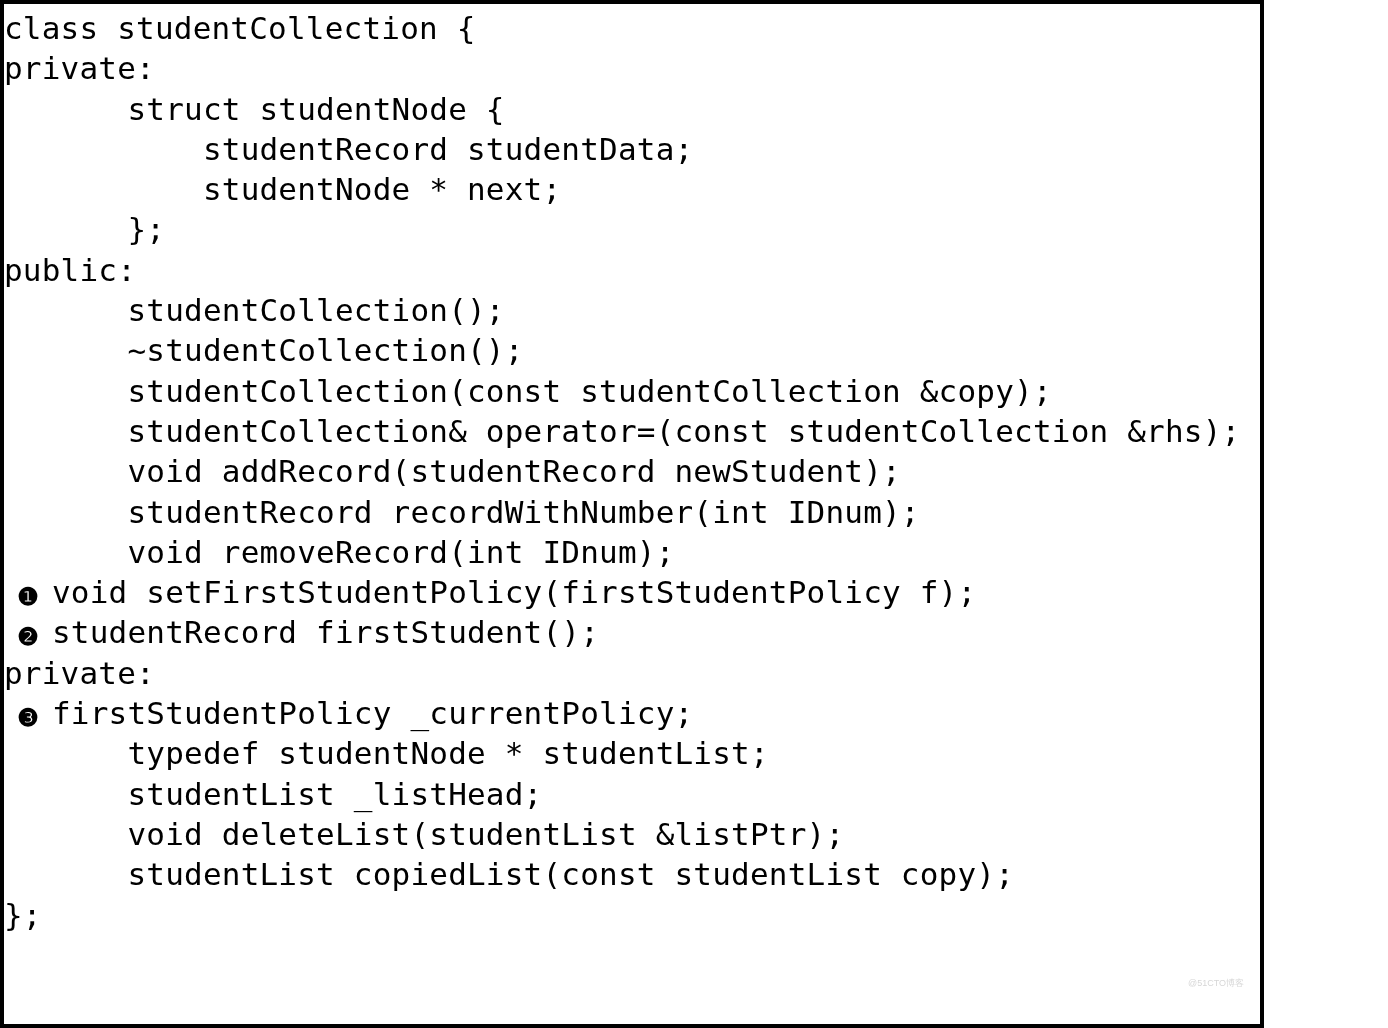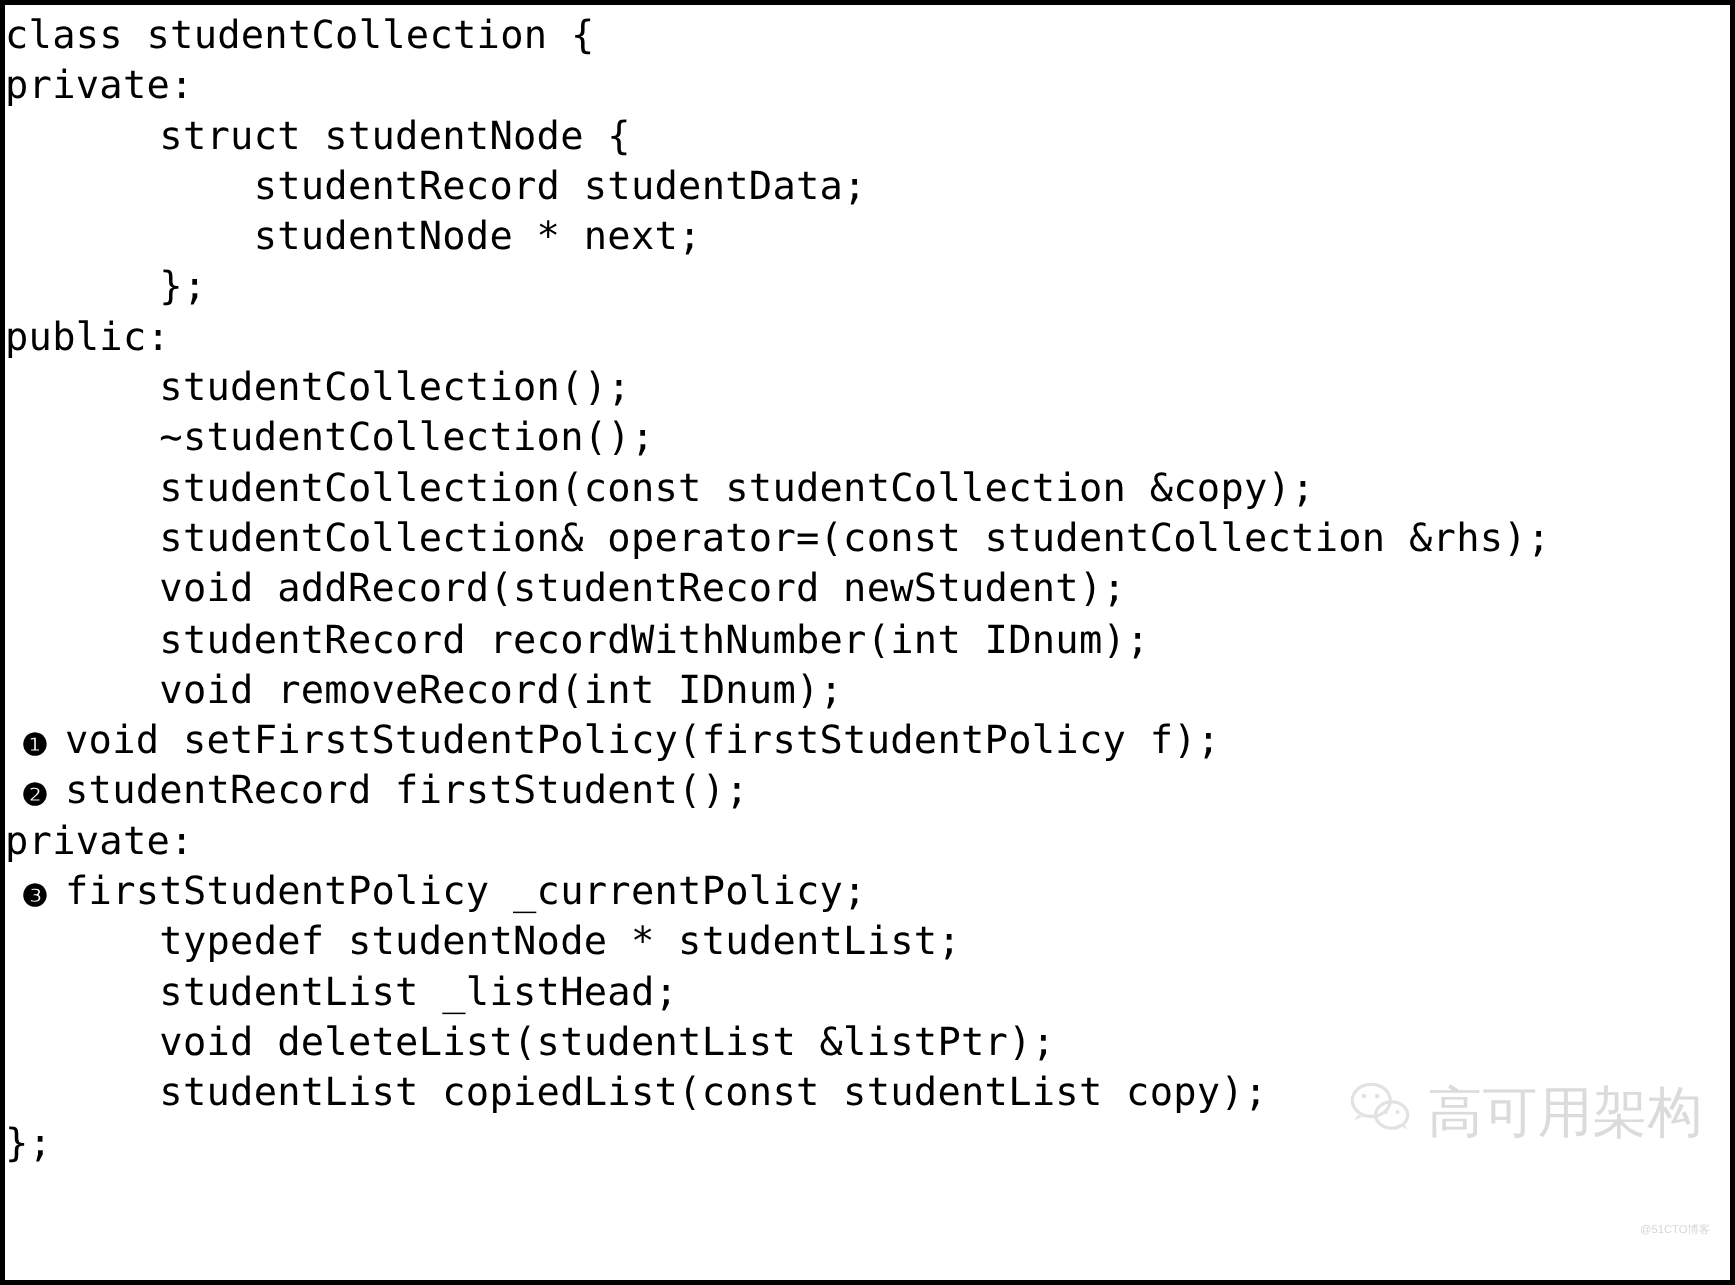--- a/index.html
+++ b/index.html
@@ -5,21 +5,21 @@
   html, body {
     margin: 0;
     padding: 0;
     width: 1388px;
     height: 1028px;
     background: #ffffff;
     overflow: hidden;
   }
   .frame {
     box-sizing: border-box;
-    width: 1388px;
+    width: 1264px;
     height: 1028px;
     border: 4px solid #000;
     padding: 4px 0 4px 0;
     position: relative;
     background: #ffffff;
   }
   .code-block {
     font-family: "Menlo", "DejaVu Sans Mono", "Consolas", monospace;
     font-size: 31px;
     line-height: 40.3px;
@@ -85,30 +85,15 @@
     pointer-events: none;
     margin-top: 35px;
   }
 </style>
 </head>
 <body>
 
 <div class="frame">
   <div class="code-block" id="code-container"><div class="line"><span class="content nogutter">class studentCollection {</span></div><div class="line"><span class="content nogutter">private:</span></div><div class="line"><span class="gutter"></span><span class="content">    struct studentNode {</span></div><div class="line"><span class="gutter"></span><span class="content">        studentRecord studentData;</span></div><div class="line"><span class="gutter"></span><span class="content">        studentNode * next;</span></div><div class="line"><span class="gutter"></span><span class="content">    };</span></div><div class="line"><span class="content nogutter">public:</span></div><div class="line"><span class="gutter"></span><span class="content">    studentCollection();</span></div><div class="line"><span class="gutter"></span><span class="content">    ~studentCollection();</span></div><div class="line"><span class="gutter"></span><span class="content">    studentCollection(const studentCollection &amp;copy);</span></div><div class="line"><span class="gutter"></span><span class="content">    studentCollection&amp; operator=(const studentCollection &amp;rhs);</span></div><div class="line"><span class="gutter"></span><span class="content">    void addRecord(studentRecord newStudent);</span></div><div class="line"><span class="gutter"></span><span class="content">    studentRecord recordWithNumber(int IDnum);</span></div><div class="line"><span class="gutter"></span><span class="content">    void removeRecord(int IDnum);</span></div><div class="line"><span class="gutter"><span class="num">❶</span></span><span class="content">void setFirstStudentPolicy(firstStudentPolicy f);</span></div><div class="line"><span class="gutter"><span class="num">❷</span></span><span class="content">studentRecord firstStudent();</span></div><div class="line"><span class="content nogutter">private:</span></div><div class="line"><span class="gutter"><span class="num">❸</span></span><span class="content">firstStudentPolicy _currentPolicy;</span></div><div class="line"><span class="gutter"></span><span class="content">    typedef studentNode * studentList;</span></div><div class="line"><span class="gutter"></span><span class="content">    studentList _listHead;</span></div><div class="line"><span class="gutter"></span><span class="content">    void deleteList(studentList &amp;listPtr);</span></div><div class="line"><span class="gutter"></span><span class="content">    studentList copiedList(const studentList copy);</span></div><div class="line"><span class="content nogutter">};</span></div></div>
 
-  <div class="watermark">
-    <span>
-      <svg viewBox="0 0 48 48" fill="none" stroke="#9a9a9a" stroke-width="2.2">
-        <ellipse cx="18" cy="20" rx="13" ry="11"></ellipse>
-        <ellipse cx="32" cy="30" rx="11" ry="9"></ellipse>
-        <circle cx="13" cy="17" r="1.6" fill="#9a9a9a" stroke="none"></circle>
-        <circle cx="22" cy="17" r="1.6" fill="#9a9a9a" stroke="none"></circle>
-        <circle cx="28" cy="28" r="1.4" fill="#9a9a9a" stroke="none"></circle>
-        <circle cx="36" cy="28" r="1.4" fill="#9a9a9a" stroke="none"></circle>
-        <path d="M9 30 L6 34 L12 31" fill="#9a9a9a" stroke="none"></path>
-        <path d="M40 36 L43 40 L37 37" fill="#9a9a9a" stroke="none"></path>
-      </svg>
-    </span>
-    <span>高可用架构</span>
-  </div>
 
   <div class="tiny-mark">@51CTO博客</div>
 </div>
 
 </body></html>

